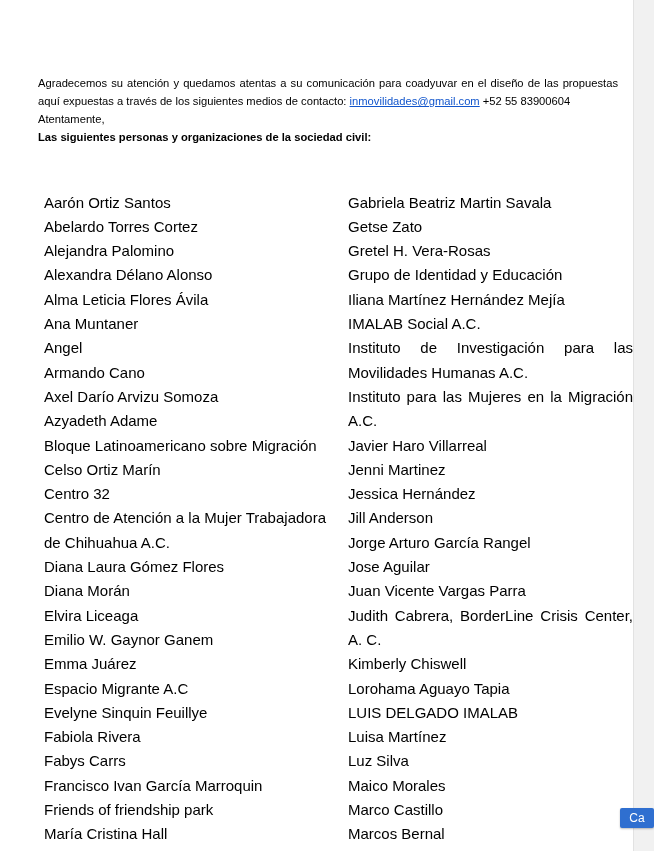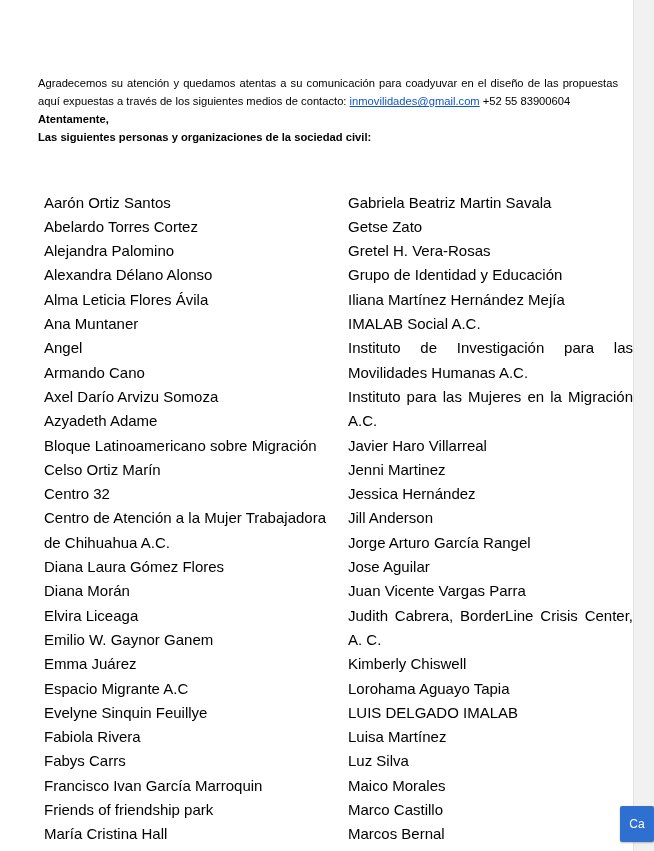--- a/index.html
+++ b/index.html
@@ -47,21 +47,20 @@
     color: #000;
   }
   .email-link {
     color: #1155cc;
     text-decoration: underline;
   }
   .salutation {
     margin-top: 19px;
     font-size: 11.2px;
     line-height: 1.62;
-    font-weight: bold;
   }
   .heading {
     margin-top: 60px;
     font-size: 11.2px;
     font-weight: bold;
     line-height: 1.62;
   }
   .columns {
     margin-top: 44px;
     position: relative;
@@ -87,22 +86,22 @@
     text-align: justify;
     text-justify: inter-word;
     white-space: normal;
   }
   .entry.wrap {
     text-align: justify;
   }
   .taskbar-chip {
     position: absolute;
     right: 0px;
-    bottom: 9px;
-    height: 36px;
+    bottom: 23px;
+    height: 20px;
     min-width: 34px;
     background: #2f6fd0;
     color: #ffffff;
     font-size: 12px;
     display: flex;
     align-items: center;
     justify-content: center;
     padding: 0 6px;
     box-sizing: border-box;
     border-radius: 2px;

